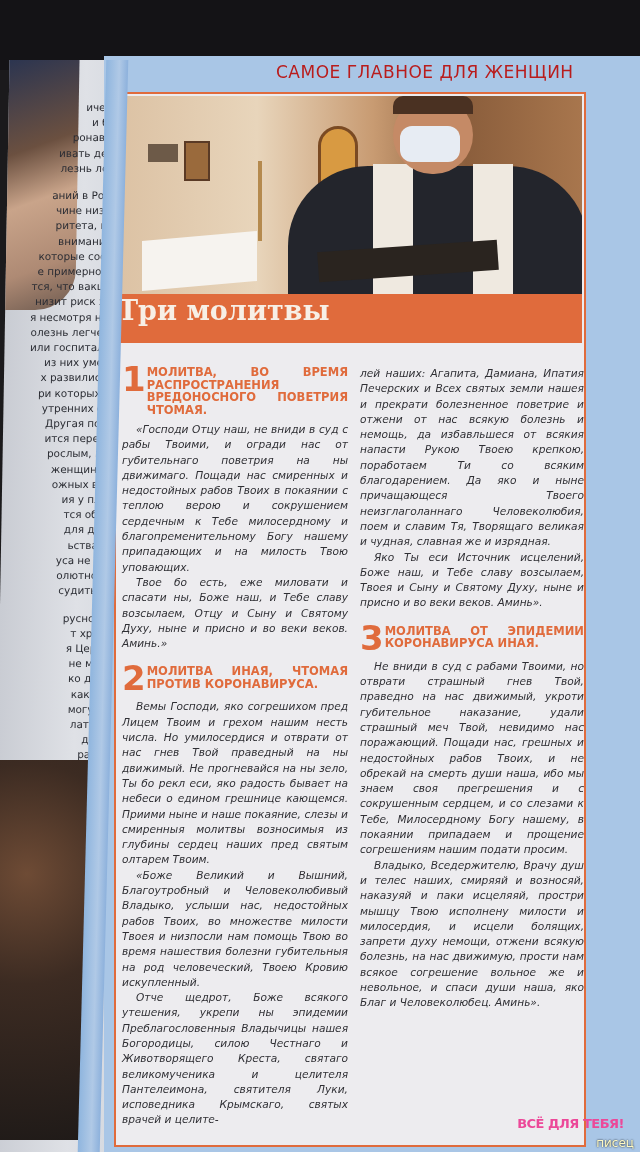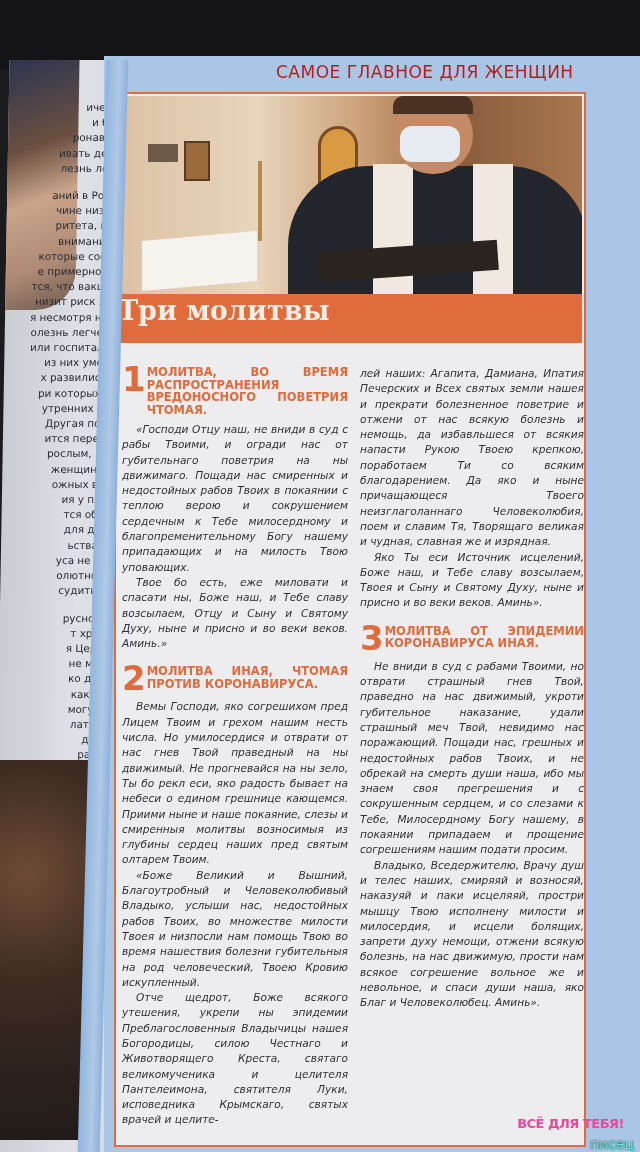--- a/index.html
+++ b/index.html
@@ -83,22 +83,22 @@
 
   .prayer-head { display: flex; align-items: flex-start; margin: 2px 0 6px 0; }
   .prayer-num { font-family: "DejaVu Sans", sans-serif; font-weight: bold; font-style: normal; color: #e06b3c; font-size: 34px; line-height: 30px; margin-right: 1px; }
   .prayer-title { font-family: "DejaVu Sans", sans-serif; font-weight: bold; font-style: normal; color: #e06b3c; font-size: 11.5px; line-height: 12.5px; text-transform: uppercase; padding-top: 2px; }
 
   .footer {
     position: absolute; right: 16px; top: 1116px; font-family: "DejaVu Sans", sans-serif; font-weight: bold;
     font-size: 13px; color: #ec4899; letter-spacing: -0.5px;
   }
   .watermark {
-    position: absolute; right: 6px; top: 1136px; font-family: "DejaVu Sans", sans-serif; font-size: 14px;
-    color: #5eead4; text-shadow: 0 0 2px #000;
+    position: absolute; right: 6px; top: 1136px; font-family: "DejaVu Sans", sans-serif; font-size: 12px;
+    color: #fef9c3; text-shadow: 0 0 2px #000;
   }
 </style>
 </head>
 <body>
 
 <div class="dark-corner"></div>
 
 <div class="left-page">
   <div class="left-photo-top"></div>
   <div class="left-text" id="left-text">

